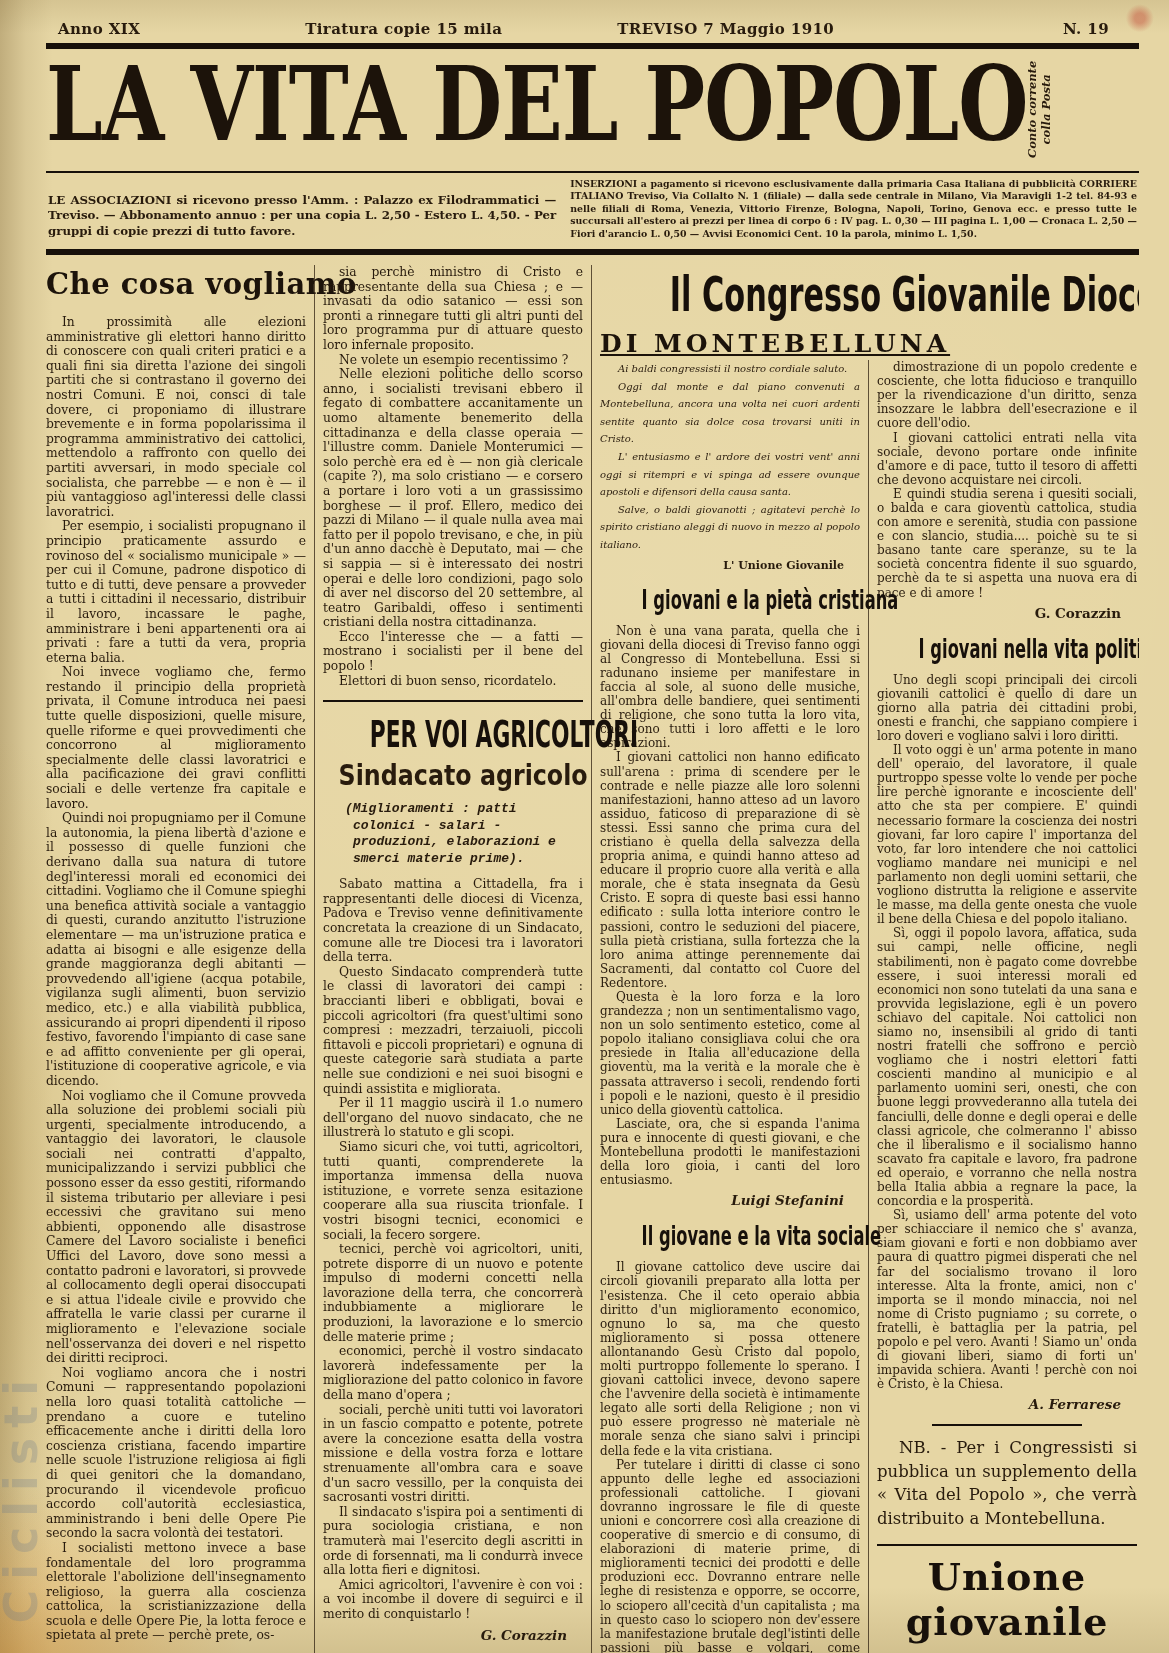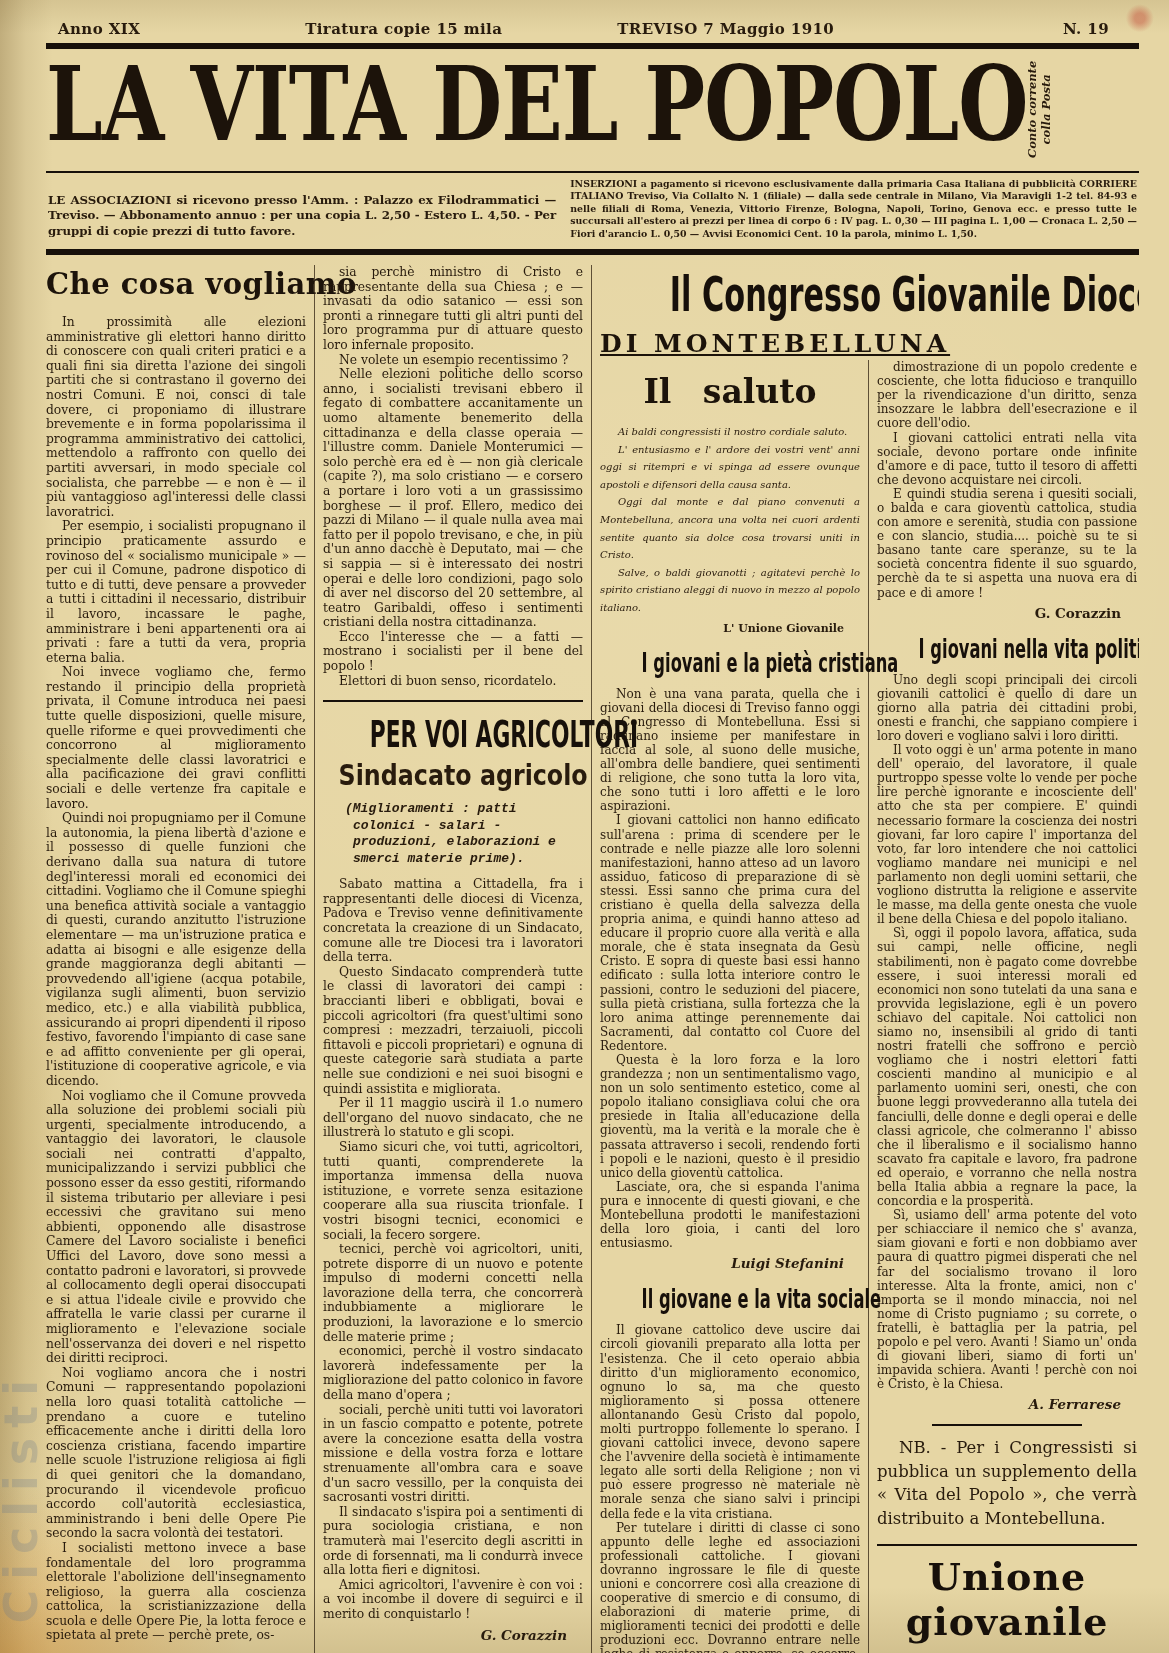--- a/index.html
+++ b/index.html
@@ -165,25 +165,24 @@
 
       <div class="colrule"></div>
 
       <div class="right-sect">
         <h2 class="h-cond h-congresso">Il Congresso Giovanile Diocesano</h2>
         <div class="h-monte">DI MONTEBELLUNA</div>
 
         <div class="right-cols">
 
           <div class="col bodytext-sm">
-            <h3 class="h-saluto">Il saluto</h3>
             <div class="saluto">
               <p>Ai baldi congressisti il nostro cordiale saluto.</p>
+              <p>Oggi dal monte e dal piano convenuti a Montebelluna, ancora una volta nei cuori ardenti sentite quanto sia dolce cosa trovarsi uniti in Cristo.</p>
               <p>L' entusiasmo e l' ardore dei vostri vent' anni oggi si ritempri e vi spinga ad essere ovunque apostoli e difensori della causa santa.</p>
-              <p>Oggi dal monte e dal piano convenuti a Montebelluna, ancora una volta nei cuori ardenti sentite quanto sia dolce cosa trovarsi uniti in Cristo.</p>
               <p>Salve, o baldi giovanotti ; agitatevi perchè lo spirito cristiano aleggi di nuovo in mezzo al popolo italiano.</p>
             </div>
             <div class="sig big">L' Unione Giovanile</div>
             <h3 class="h-cond h-sec m-sec">I giovani e la pietà cristiana</h3>
             <p>Non è una vana parata, quella che i giovani della diocesi di Treviso fanno oggi al Congresso di Montebelluna. Essi si radunano insieme per manifestare in faccia al sole, al suono delle musiche, all'ombra delle bandiere, quei sentimenti di religione, che sono tutta la loro vita, che sono tutti i loro affetti e le loro aspirazioni.</p>
             <p>I giovani cattolici non hanno edificato sull'arena : prima di scendere per le contrade e nelle piazze alle loro solenni manifestazioni, hanno atteso ad un lavoro assiduo, faticoso di preparazione di sè stessi. Essi sanno che prima cura del cristiano è quella della salvezza della propria anima, e quindi hanno atteso ad educare il proprio cuore alla verità e alla morale, che è stata insegnata da Gesù Cristo. E sopra di queste basi essi hanno edificato : sulla lotta interiore contro le passioni, contro le seduzioni del piacere, sulla pietà cristiana, sulla fortezza che la loro anima attinge perennemente dai Sacramenti, dal contatto col Cuore del Redentore.</p>
             <p>Questa è la loro forza e la loro grandezza ; non un sentimentalismo vago, non un solo sentimento estetico, come al popolo italiano consigliava colui che ora presiede in Italia all'educazione della gioventù, ma la verità e la morale che è passata attraverso i secoli, rendendo forti i popoli e le nazioni, questo è il presidio unico della gioventù cattolica.</p>
             <p>Lasciate, ora, che si espanda l'anima pura e innocente di questi giovani, e che Montebelluna prodotti le manifestazioni della loro gioia, i canti del loro entusiasmo.</p>
             <div class="sig it">Luigi Stefanini</div>
             <h3 class="h-cond h-sec m-sec">Il giovane e la vita sociale</h3>

